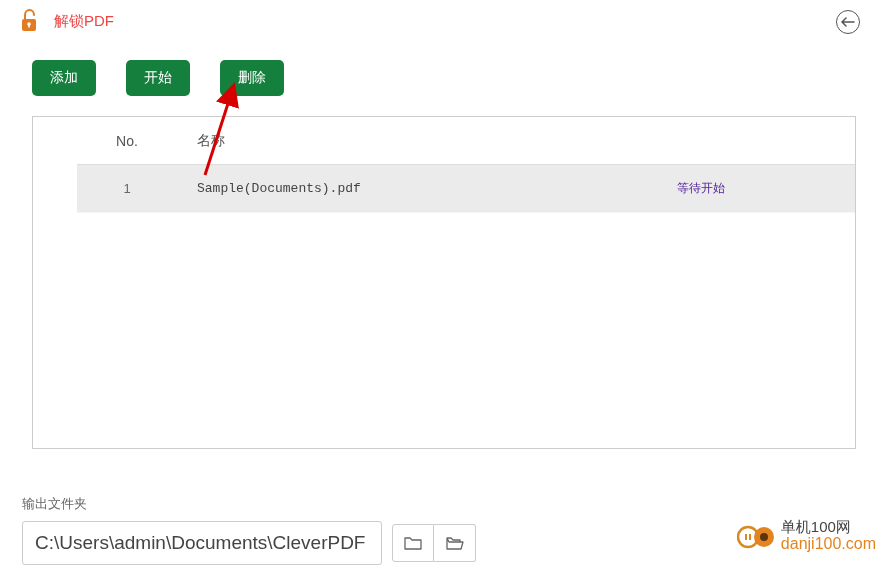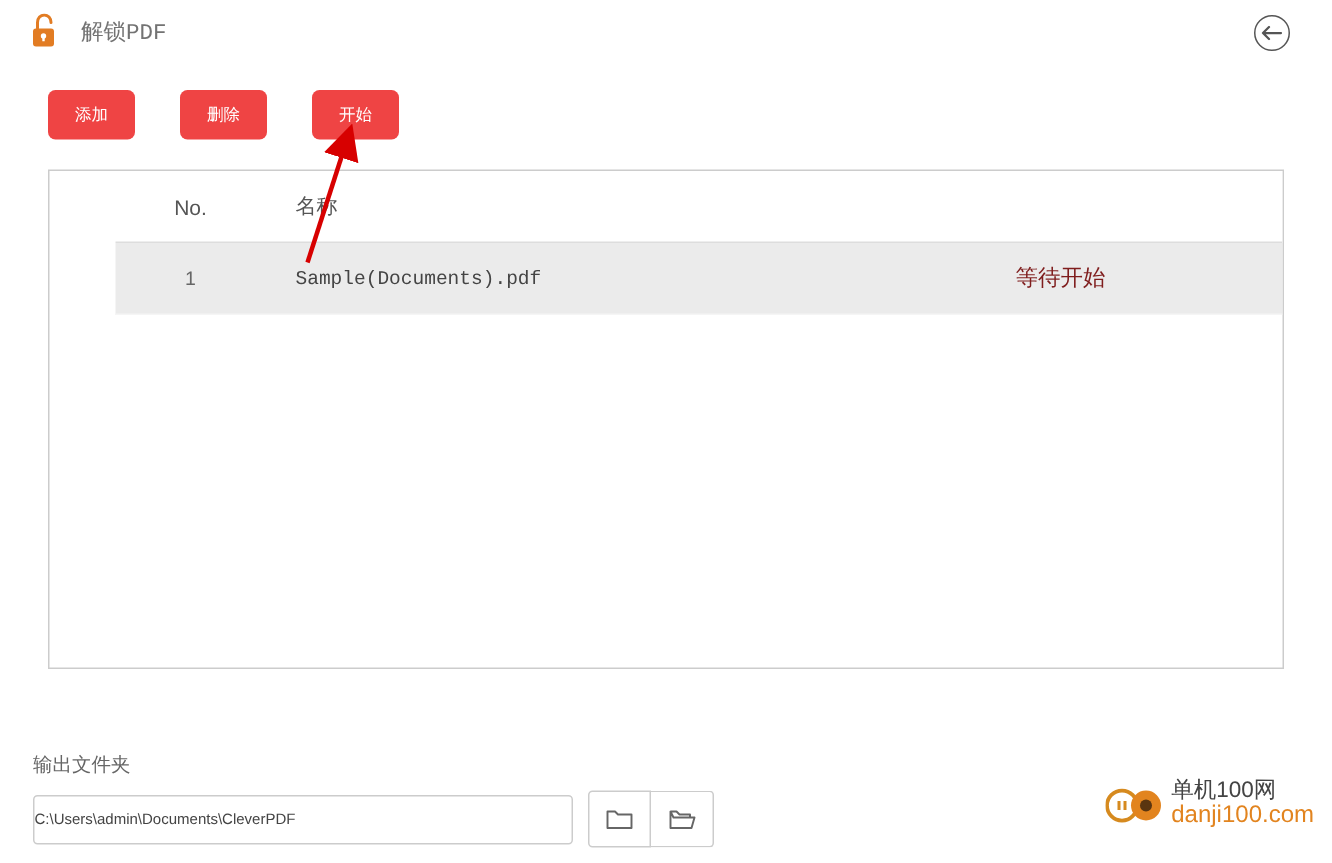--- a/index.html
+++ b/index.html
@@ -24,22 +24,21 @@
     .lock-icon {
       width: 22px;
       height: 26px;
       display: flex;
       align-items: center;
       justify-content: center;
     }
     .page-title {
       margin-left: 14px;
       font-size: 15px;
-      color: #737373;
-      font-family: Liberation Mono, monospace;
+      color: #ef4444;
     }
     .back-button {
       position: absolute;
       right: 28px;
       top: 10px;
       width: 24px;
       height: 24px;
       border: 1.5px solid #555;
       border-radius: 50%;
       display: flex;
@@ -47,26 +46,26 @@
       justify-content: center;
       cursor: pointer;
       background: #fff;
     }
     .button-row {
       display: flex;
       gap: 30px;
       padding: 18px 32px 8px 32px;
     }
     .btn {
-      background: #ef4444;
+      background: #15803d;
       color: #fff;
       border: none;
       border-radius: 5px;
       padding: 9px 18px;
-      font-size: 11px;
+      font-size: 14px;
       cursor: pointer;
       min-width: 52px;
       text-align: center;
     }
     .table-container {
       margin: 12px 32px 0 32px;
       border: 1px solid #ccc;
       height: 333px;
       background: #fff;
       overflow: hidden;
@@ -107,44 +106,44 @@
     .table-row .col-no {
       color: #666;
       font-size: 13px;
     }
     .table-row .col-name {
       font-family: "Courier New", monospace;
       font-size: 13px;
       color: #444;
     }
     .table-row .col-status {
-      font-size: 15px;
-      color: #7f1d1d;
+      font-size: 12px;
+      color: #4c1d95;
     }
     .output-section {
       position: absolute;
       bottom: 10px;
       left: 22px;
       right: 32px;
     }
     .output-label {
       font-size: 13px;
       color: #666;
       margin-bottom: 8px;
     }
     .output-row {
       display: flex;
       gap: 10px;
       align-items: center;
     }
     .output-path {
       border: 1px solid #ccc;
       border-radius: 3px;
-      padding: 10px 0;
-      font-size: 10px;
+      padding: 10px 12px;
+      font-size: 19px;
       color: #444;
       width: 360px;
       background: #fff;
     }
     .icon-btn-group {
       display: flex;
     }
     .icon-btn {
       width: 42px;
       height: 38px;
@@ -207,22 +206,22 @@
   <span class="page-title">解锁PDF</span>
   <div class="back-button">
     <svg width="14" height="10" viewBox="0 0 14 10">
       <path d="M 5 1 L 1 5 L 5 9 M 1 5 L 13 5" stroke="#555" stroke-width="1.5" fill="none" stroke-linecap="round"></path>
     </svg>
   </div>
 </div>
 
 <div class="button-row">
   <button class="btn">添加</button>
+  <button class="btn">开始</button>
   <button class="btn">删除</button>
-  <button class="btn">开始</button>
 </div>
 
 <div class="table-container">
   <div class="table-header">
     <div class="col-no">No.</div>
     <div class="col-name">名称</div>
   </div>
   <div class="table-row">
     <div class="col-no">1</div>
     <div class="col-name">Sample(Documents).pdf</div>

